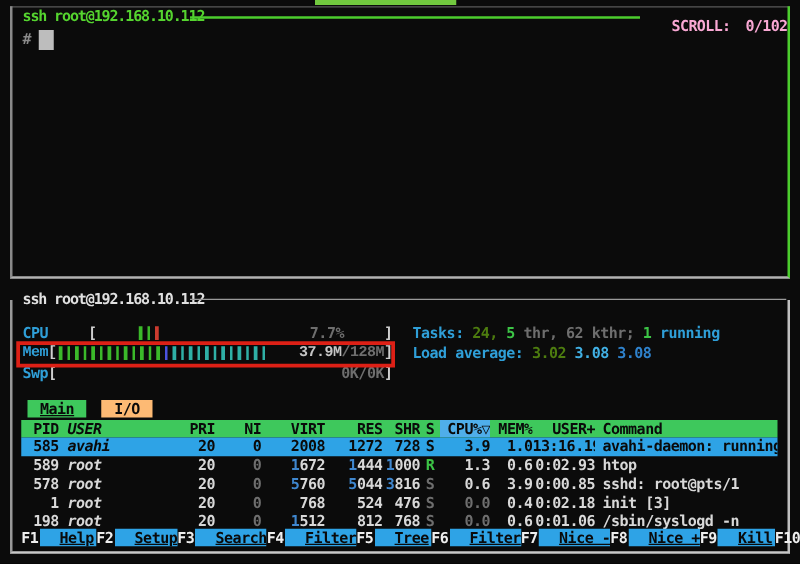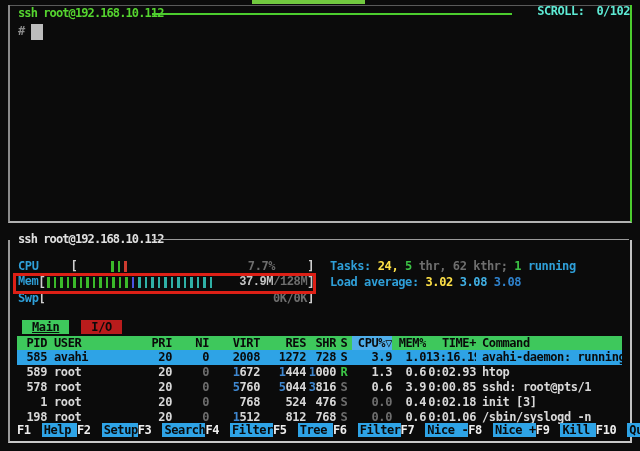--- a/index.html
+++ b/index.html
@@ -16,78 +16,78 @@
   #top-hairline { left:8px; top:5px; width:624px; height:1px; background:#5a5a5a; }
 
   
   #top-pane { left:8px; top:5px; width:624px; height:218px;
     border-left:2px solid #8a8a8a; border-bottom:2px solid #b2b2b2; border-right:2px solid #4ccd2e; }
   #bottom-pane { left:8px; top:240px; width:624px; height:203px;
     border-left:2px solid #999; border-bottom:2px solid #c8c8c8; border-right:2px solid #c0c0c0; }
 
   #top-title { left:18px; top:6px; color:#55d42f; font-size:12px; letter-spacing:-0.9px; }
   #top-title-line { left:152px; top:13px; width:360px; height:2px; background:#4ccd2e; }
-  #scroll-indicator { right:10px; top:4px; color:#5eead4; letter-spacing:-0.5px; }
+  #scroll-indicator { right:10px; top:14px; color:#f9a8d4; letter-spacing:-0.5px; }
   #scroll-indicator .gap { display:inline-block; width:12px; }
 
   #prompt-line { left:18px; top:24px; color:#8a8a8a; }
   #cursor { left:31px; top:24px; width:12px; height:16px; background:#bdbdbd; }
 
   #bottom-title { left:18px; top:232px; color:#e0e0e0; font-size:12px; letter-spacing:-0.9px; }
   #bottom-title-line { left:152px; top:239px; width:477px; height:1px; background:#9a9a9a; }
 
   
   .meter-row { left:18px; width:296px; height:15px; line-height:15px; display:flex; align-items:center; }
   .mlabel { color:#2f9fd8; }
   .bracket { color:#cfcfcf; }
   .mbars { flex:0 1 auto; display:flex; align-items:center; height:13px; overflow:hidden; padding-left:2px; }
   .bar { display:inline-block; width:2.5px; height:11px; margin-right:4px; }
   .bar-g { background:#3bb92a; } .bar-b { background:#4b52e0; }
   .bar-t { background:#2fb0a6; } .bar-r { background:#cc3b2f; }
   .mtext { margin-left:auto; white-space:pre; }
 
   .sum-row { left:330px; width:300px; height:15px; line-height:15px; white-space:pre; }
 
-  .c-cyan{color:#2f9fd8;} .c-white{color:#fde047;} .c-white2{color:#c6c6c6;}
+  .c-cyan{color:#2f9fd8;} .c-white{color:#4d7c0f;} .c-white2{color:#c6c6c6;}
   .c-green{color:#3cc446;} .c-gray{color:#6e6e6e;} .c-lblue{color:#41b0e4;} .c-blue{color:#2f82cc;}
 
   #mem-annotation { left:13px; top:273px; width:303px; height:21px;
     border:3px solid #dd2016; z-index:6; }
 
   
   #tabs { left:17px; top:320px; width:605px; height:14px; display:flex; }
   .tab { height:14px; line-height:14px; text-align:center; color:#0a0a0a; padding:0 10px; margin-right:12px; }
   .tab.active { background:#3ec85c; margin-left:5px;text-decoration:underline; }
-  .tab:not(.active) { background:#b91c1c; }
+  .tab:not(.active) { background:#fdba74; }
 
   
   .prow { display:grid; width:605px; height:15px; line-height:15px; overflow:hidden;
     grid-template-columns:30px 90px 35px 37px 51px 46px 30px 16px 40px 34px 50px 1fr; }
   .prow .cell { text-align:right; white-space:pre; overflow:hidden; }
   .prow .cell.user, .prow .cell.cmd { text-align:left; }
-  .prow .cell.user { padding-left:7px; }
+  .prow .cell.user { padding-left:7px;font-style:italic; }
   .prow .cell.cmd { padding-left:6px; }
   .prow .cell.s { text-align:center; }
   #table-header { left:17px; top:336px; height:14px; line-height:14px; background:#3ec85c; color:#0a0a0a; }
   #table-header .cell.sortcol { background:#4faeea; }
   #process-rows { left:17px; top:350px; width:605px; }
   #process-rows .prow { color:#d8d8d8; }
   #process-rows .hi { color:#3f87cf; }
   #process-rows .dim { color:#6e6e6e; }
   #process-rows .grn { color:#3cc446; }
   #process-rows .prow.sel { background:#2ea3e6; }
   #process-rows .prow.sel, #process-rows .prow.sel .hi,
   #process-rows .prow.sel .dim, #process-rows .prow.sel .grn { color:#0a0a0a; }
 
   
   #fkeys { left:17px; top:423px; width:605px; height:14px; display:flex; }
   .fitem { flex:0 0 60px; display:flex; height:14px; line-height:14px; }
   .fitem:last-child { flex:0 0 65px; }
-  .fk { color:#eee; padding-right:11px; }
-  .fl { flex:1; background:#2ea3e6; color:#0a0a0a; padding-left:2px; white-space:pre; }
+  .fk { color:#eee; padding-right:1px; }
+  .fl { flex:1; background:#2ea3e6; color:#0a0a0a; padding-left:16px; white-space:pre;text-decoration:underline; }
 </style>
 </head>
 <body>
 
 <div id="screen">
 
   <div class="abs" id="top-green-strip"></div>
   <div class="abs" id="top-hairline"></div>
 
   <div class="abs" id="top-pane"></div>
@@ -168,21 +168,21 @@
     <span class="cell pid">PID</span>
     <span class="cell user">USER</span>
     <span class="cell pri">PRI</span>
     <span class="cell ni">NI</span>
     <span class="cell virt">VIRT</span>
     <span class="cell res">RES</span>
     <span class="cell shr">SHR</span>
     <span class="cell s">S</span>
     <span class="cell sortcol"><span>CPU%</span><span>▽</span></span>
     <span class="cell mem">MEM%</span>
-    <span class="cell time">TIME+</span>
+    <span class="cell time">USER+</span>
     <span class="cell cmd">Command</span>
   </div>
 
   <div class="abs" id="process-rows">
       <div class="prow sel">
         <span class="cell pid">585</span>
         <span class="cell user">avahi</span>
         <span class="cell pri">20</span>
         <span class="cell ni dim">0</span>
         <span class="cell virt"><span class="hi"></span><span>2008</span></span>

